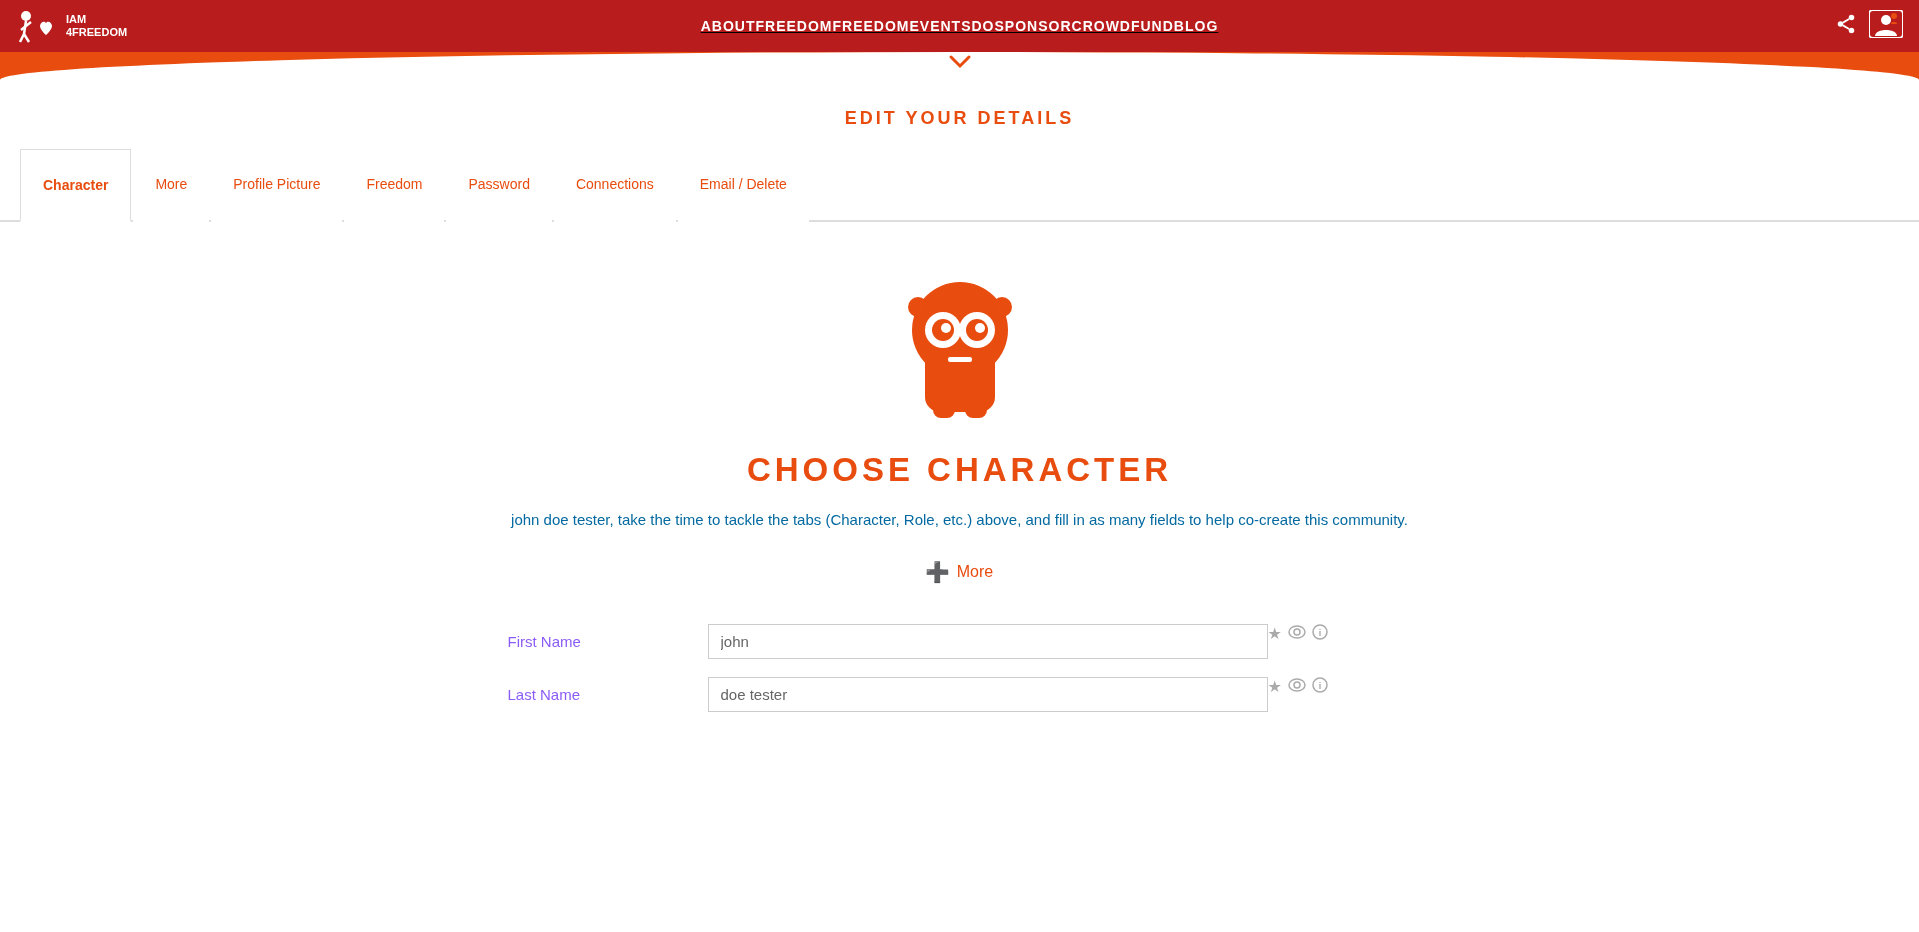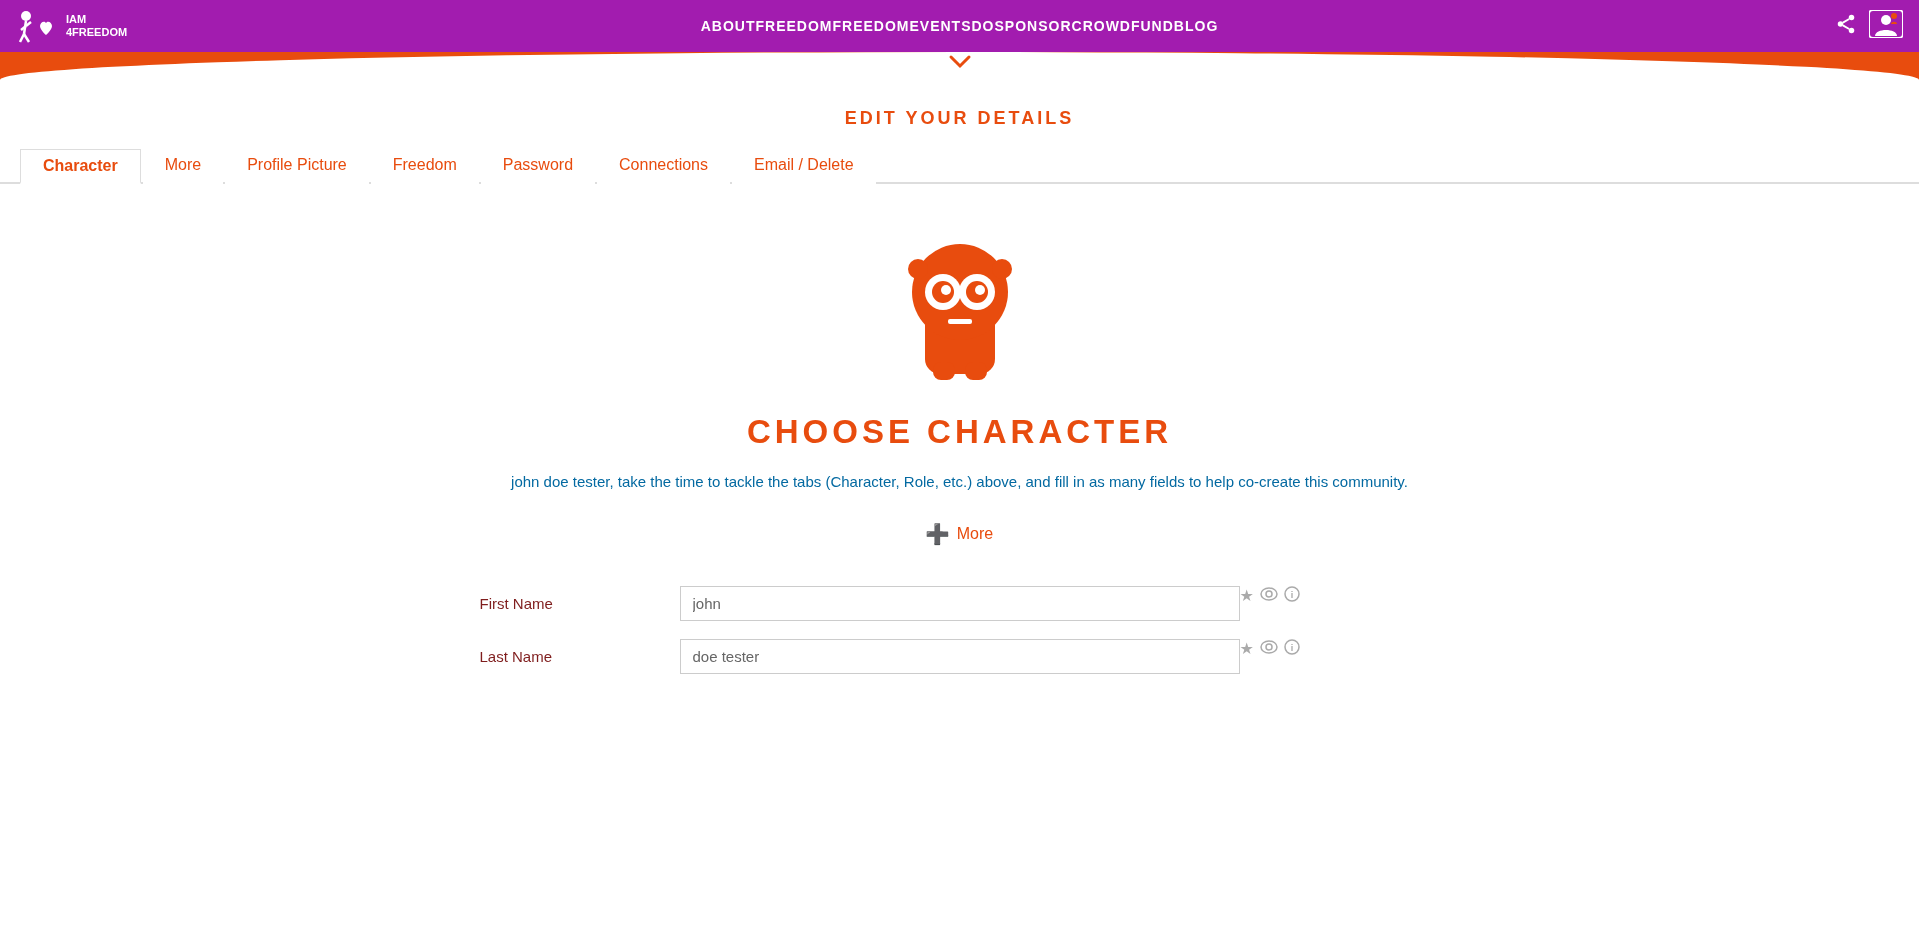--- a/index.html
+++ b/index.html
@@ -1,38 +1,39 @@
 <!DOCTYPE html>
 <html><head>
   <meta charset="utf-8">
   <style>
     * { margin: 0; padding: 0; box-sizing: border-box; }
     body { font-family: Arial, sans-serif; background: #fff; min-height: 932px; overflow-x: hidden; }
 
     
     .header {
-      background: #a21caf;
+      background: #b91c1c;
       height: 52px;
       display: flex;
       align-items: center;
       justify-content: space-between;
       padding: 0 16px;
       position: relative;
     }
     .header-logo {
       display: flex;
       align-items: center;
       gap: 6px;
     }
     .header-nav {
       display: flex;
       align-items: center;
       position: absolute;
       left: 50%;
       transform: translateX(-50%);
+      text-decoration: underline;
     }
     .header-nav a {
       color: #fff;
       text-decoration: none;
       font-size: 14px;
       font-weight: bold;
       letter-spacing: 1px;
     }
     .header-actions {
       display: flex;
@@ -80,23 +81,23 @@
     }
 
     
     .tabs-container {
       border-bottom: 2px solid #ddd;
       display: flex;
       padding-left: 20px;
       margin-bottom: 0;
     }
     .tab {
-      padding: 7px 22px;
+      padding: 27px 22px;
       cursor: pointer;
-      font-size: 16px;
+      font-size: 14px;
       color: #e84c0e;
       border: 1px solid #ddd;
       border-bottom: none;
       background: #fff;
       text-decoration: none;
       display: block;
       margin-right: 2px;
       margin-bottom: -2px;
       position: relative;
     }
@@ -169,22 +170,23 @@
     }
     .form-row {
       display: flex;
       align-items: center;
       margin-bottom: 18px;
       gap: 20px;
     }
     .form-label {
       min-width: 180px;
       font-size: 15px;
-      color: #7f1d1d;
+      color: #8b5cf6;
       text-align: left;
+      margin-left: 28px;
     }
     .form-input-wrapper {
       flex: 1;
       display: flex;
       align-items: flex-start;
     }
     .form-input {
       flex: 1;
       padding: 8px 12px;
       border: 1px solid #ccc;

